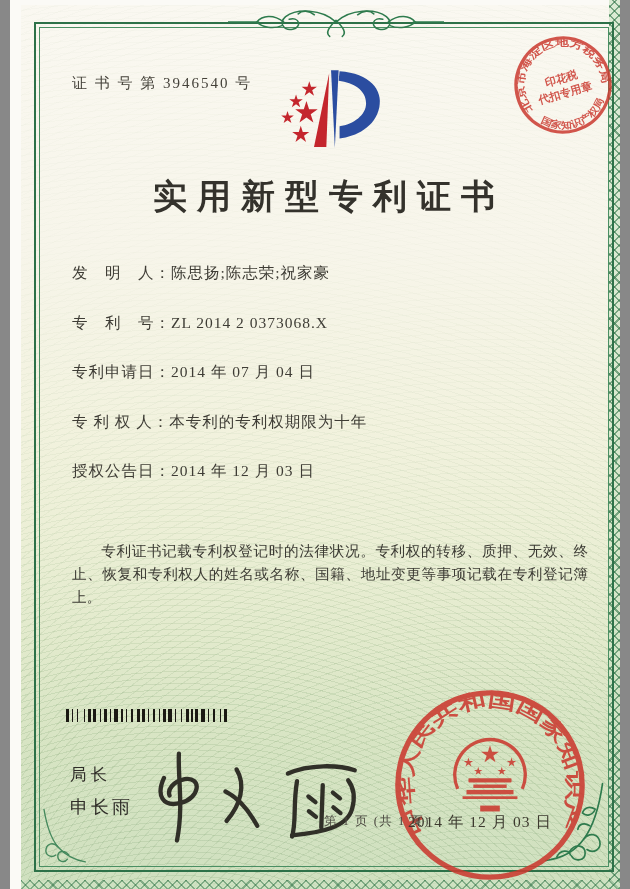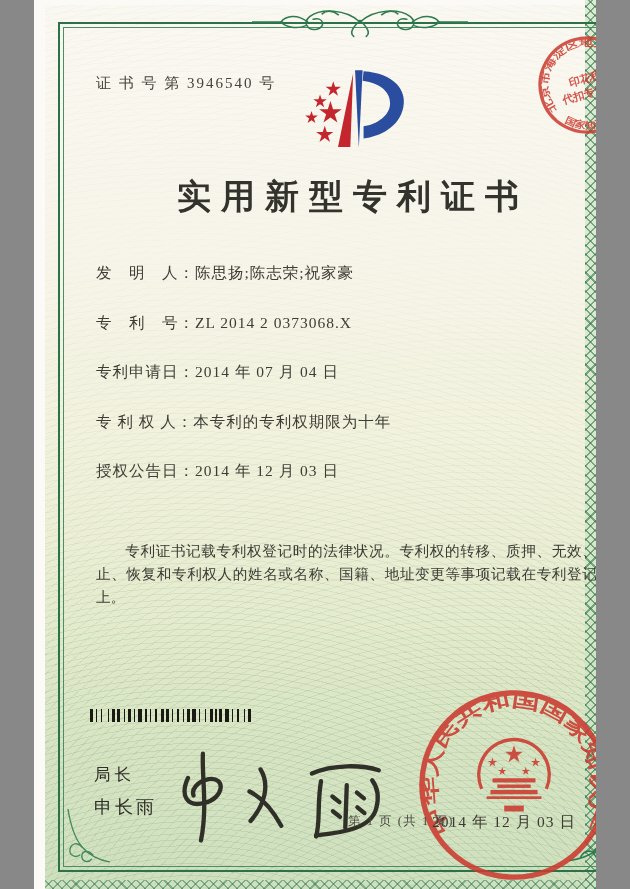--- a/index.html
+++ b/index.html
@@ -6,21 +6,21 @@
     --frame-green:#2d7148;
     --frame-green-light:#4a8f63;
     --ornament-green:#2e7b4d;
     --seal-red:#cb3a30;
     --logo-blue:#2b4da0;
     --logo-red:#c4262d;
     --ink:#3b3933;
   }
   html,body{margin:0;padding:0;background:#888;}
   .paper{
-    position:relative;width:562px;height:889px;overflow:hidden;margin:0 auto;
+    position:relative;width:610px;height:889px;overflow:hidden;margin:0 auto;
     font-family:"Liberation Serif","DejaVu Serif",serif;color:var(--ink);
     background:linear-gradient(180deg,#faf8f1 0%,#f7f5ea 28%,#f2f2de 48%,#ecefd6 60%,#e2eacc 72%,#d7e4c3 84%,#cfe0bf 100%);
   }
   .guilloche{
     position:absolute;inset:0;pointer-events:none;
     background-image:
       repeating-radial-gradient(circle at 28% 135%, rgba(104,148,94,.16) 0 1px, transparent 1px 6px),
       repeating-radial-gradient(circle at 78% 128%, rgba(104,148,94,.13) 0 1px, transparent 1px 7px);
     -webkit-mask-image:linear-gradient(180deg,rgba(0,0,0,.18) 0%,rgba(0,0,0,.12) 30%,rgba(0,0,0,.45) 55%,#000 78%);
             mask-image:linear-gradient(180deg,rgba(0,0,0,.18) 0%,rgba(0,0,0,.12) 30%,rgba(0,0,0,.45) 55%,#000 78%);

